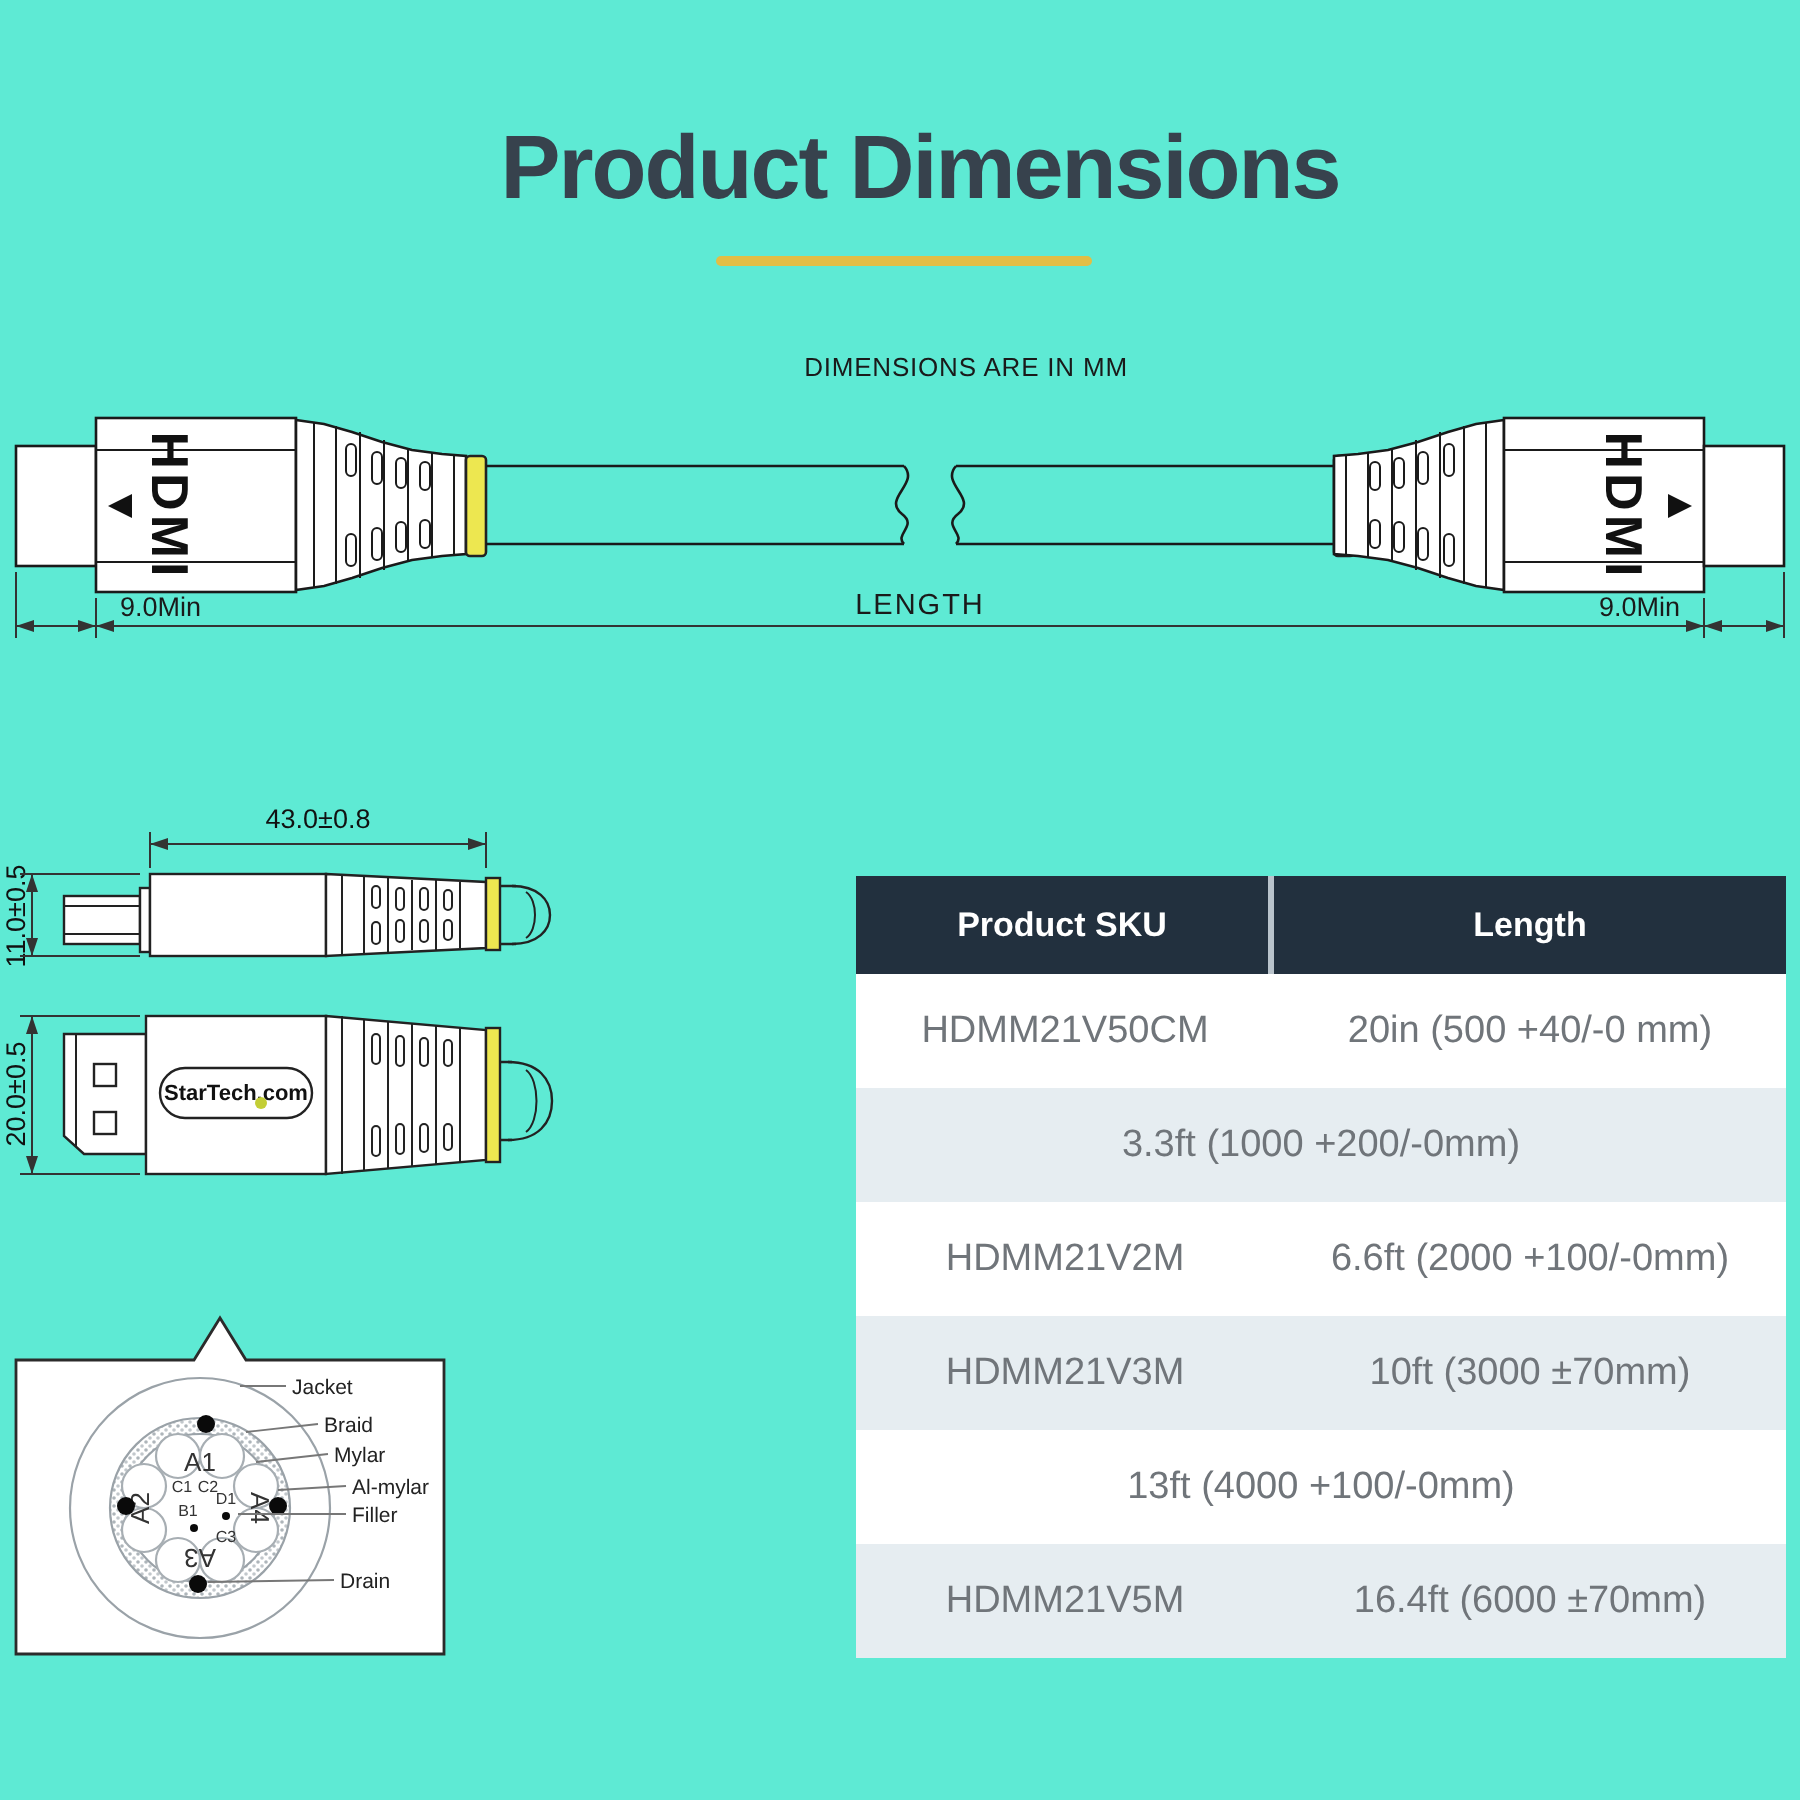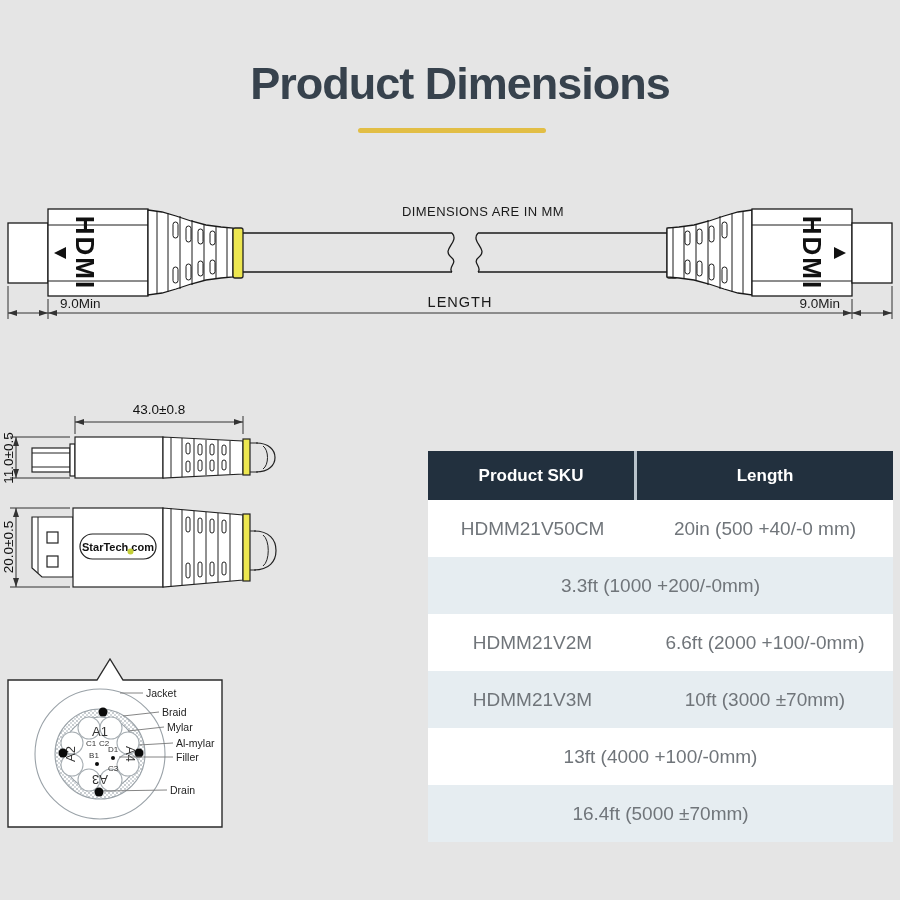--- a/index.html
+++ b/index.html
@@ -1,26 +1,26 @@
 <!DOCTYPE html>
 <html><head>
 <meta charset="utf-8">
 <style>
   html,body{margin:0;padding:0;background:#ffffff;}
-  .page{position:relative;width:900px;height:900px;background:#e5e5e5;overflow:hidden;
+  .page{position:relative;width:900px;height:900px;background:#5eead4;overflow:hidden;
         font-family:"Liberation Sans", sans-serif;}
   .title{position:absolute;top:58px;left:460px;transform:translateX(-50%);
          font-size:45px;font-weight:bold;letter-spacing:-1px;color:#37424D;white-space:nowrap;}
   .accent-line{position:absolute;top:128px;left:358px;width:188px;height:5px;
                background:#E2BE45;border-radius:3px;}
-  .units-note{position:absolute;top:204px;left:483px;transform:translateX(-50%);
+  .units-note{position:absolute;top:176px;left:483px;transform:translateX(-50%);
               font-size:13px;letter-spacing:.4px;color:#1a1a1a;white-space:nowrap;}
   svg.drawing{position:absolute;left:0;top:0;}
   
-  .sku-table{position:absolute;left:428px;top:451px;width:465px;}
+  .sku-table{position:absolute;left:428px;top:438px;width:465px;}
   .thead{display:flex;height:49px;background:#22303E;color:#ffffff;}
   .th{display:flex;align-items:center;justify-content:center;
       font-size:17px;font-weight:bold;}
   .th-sku{width:206px;border-right:3px solid #B9C3CB;}
   .th-len{flex:1;}
   .tr{display:flex;height:57px;background:#ffffff;}
   .tr.alt{background:#E6EDF1;}
   .td{display:flex;align-items:center;justify-content:center;
       font-size:19px;color:#70757A;}
   .td-sku{width:209px;}
@@ -245,17 +245,18 @@
       <div class="td td-len">6.6ft (2000 +100/-0mm)</div>
     </div>
     <div class="tr alt">
       <div class="td td-sku">HDMM21V3M</div>
       <div class="td td-len">10ft (3000 ±70mm)</div>
     </div>
     <div class="tr">
       <div class="td td-len">13ft (4000 +100/-0mm)</div>
     </div>
     <div class="tr alt">
-      <div class="td td-len">16.4ft (5000 ±70mm)</div>
+      <div class="td td-sku">HDMM21V5M</div>
+      <div class="td td-len">16.4ft (6000 ±70mm)</div>
     </div>
   </div>
 
 </div>
 
 </body></html>

